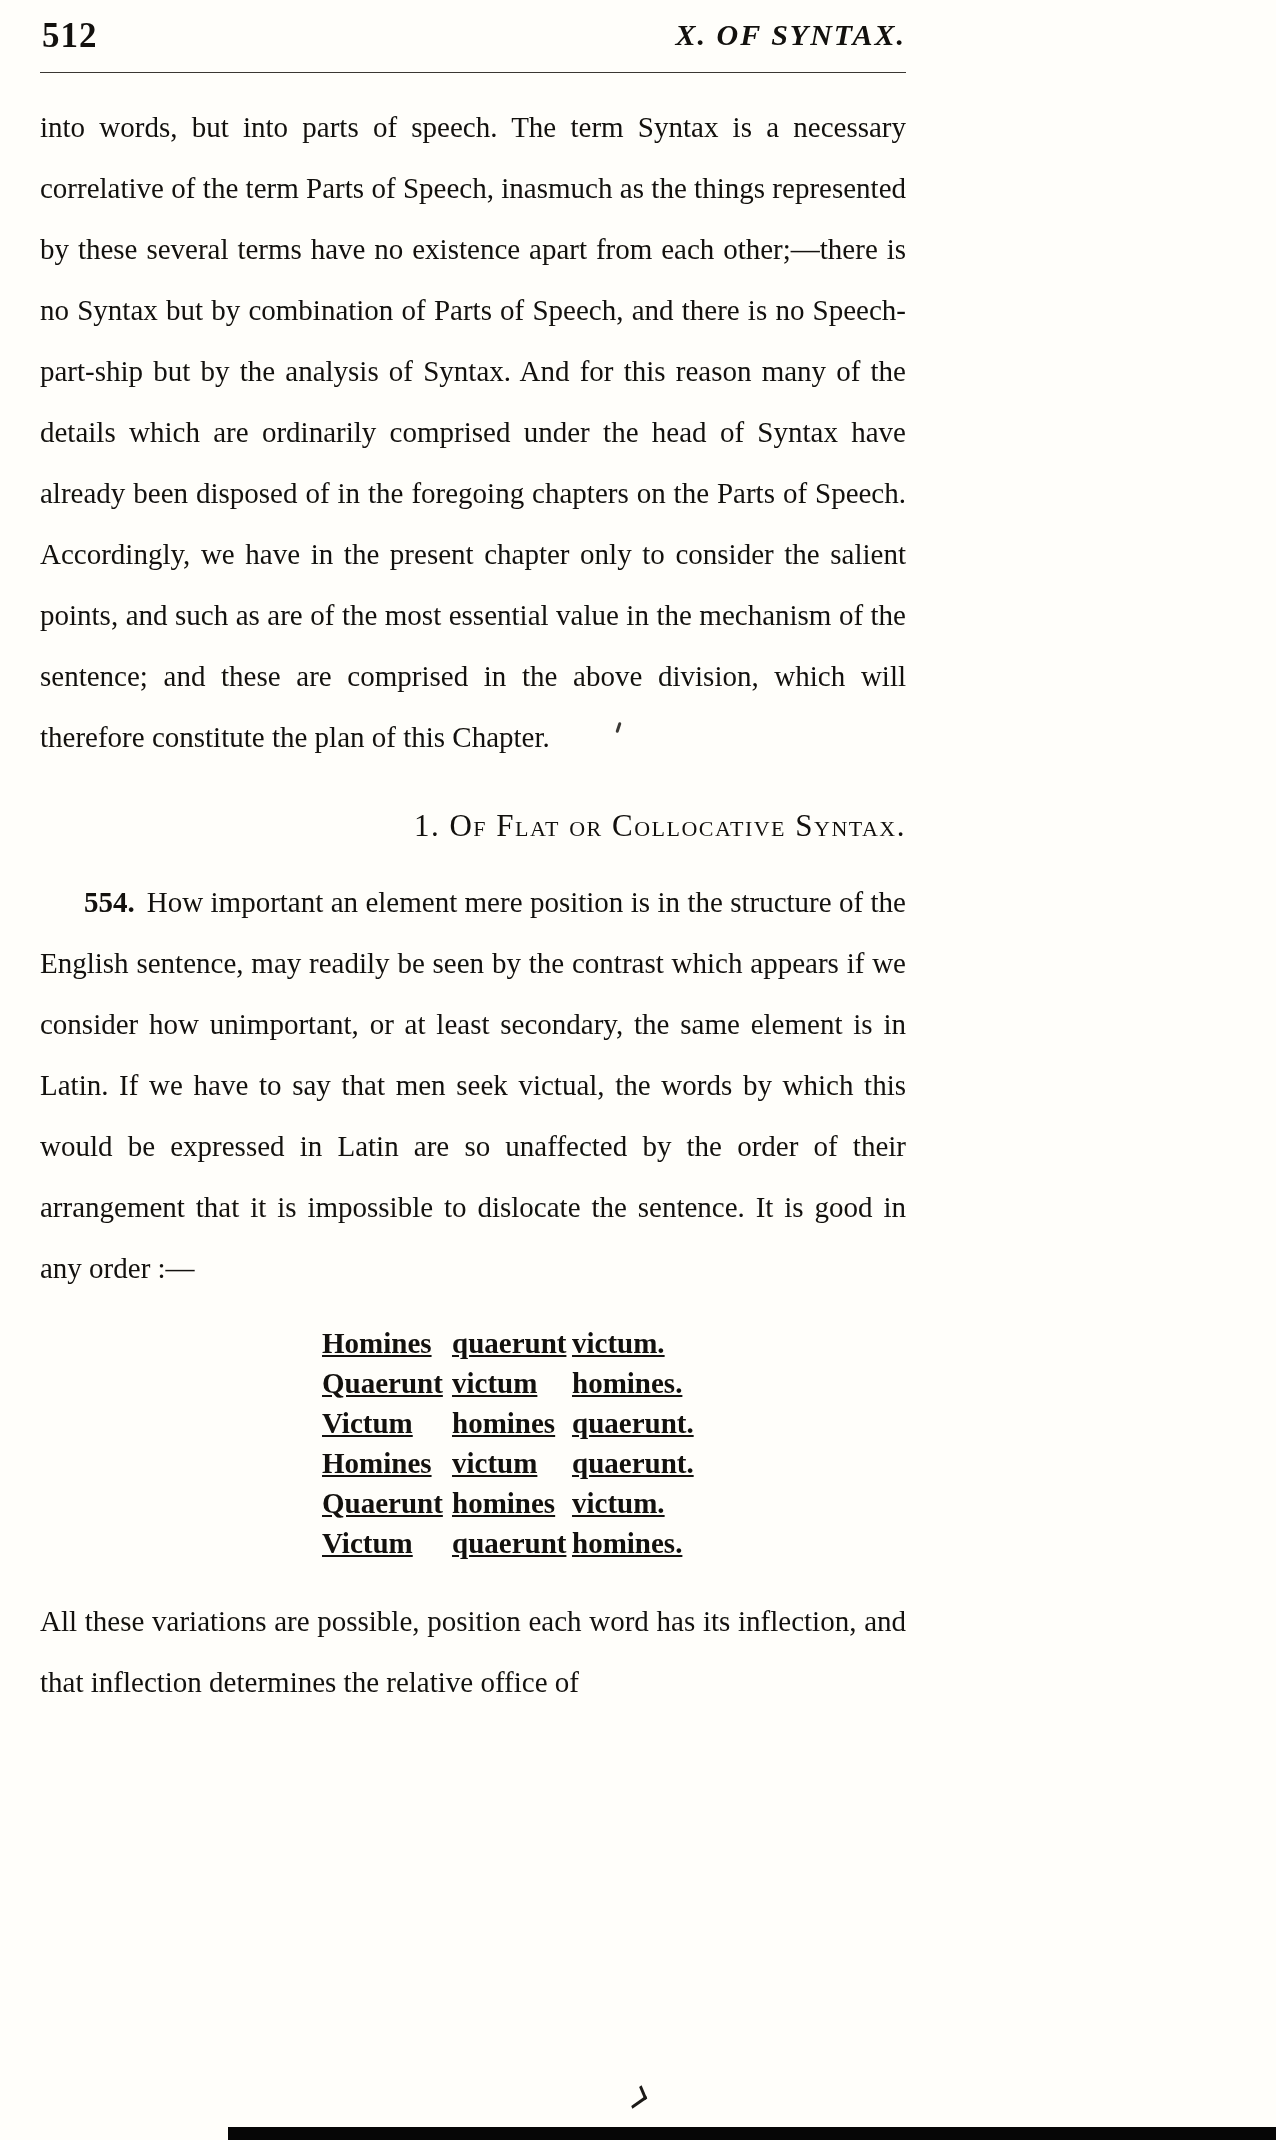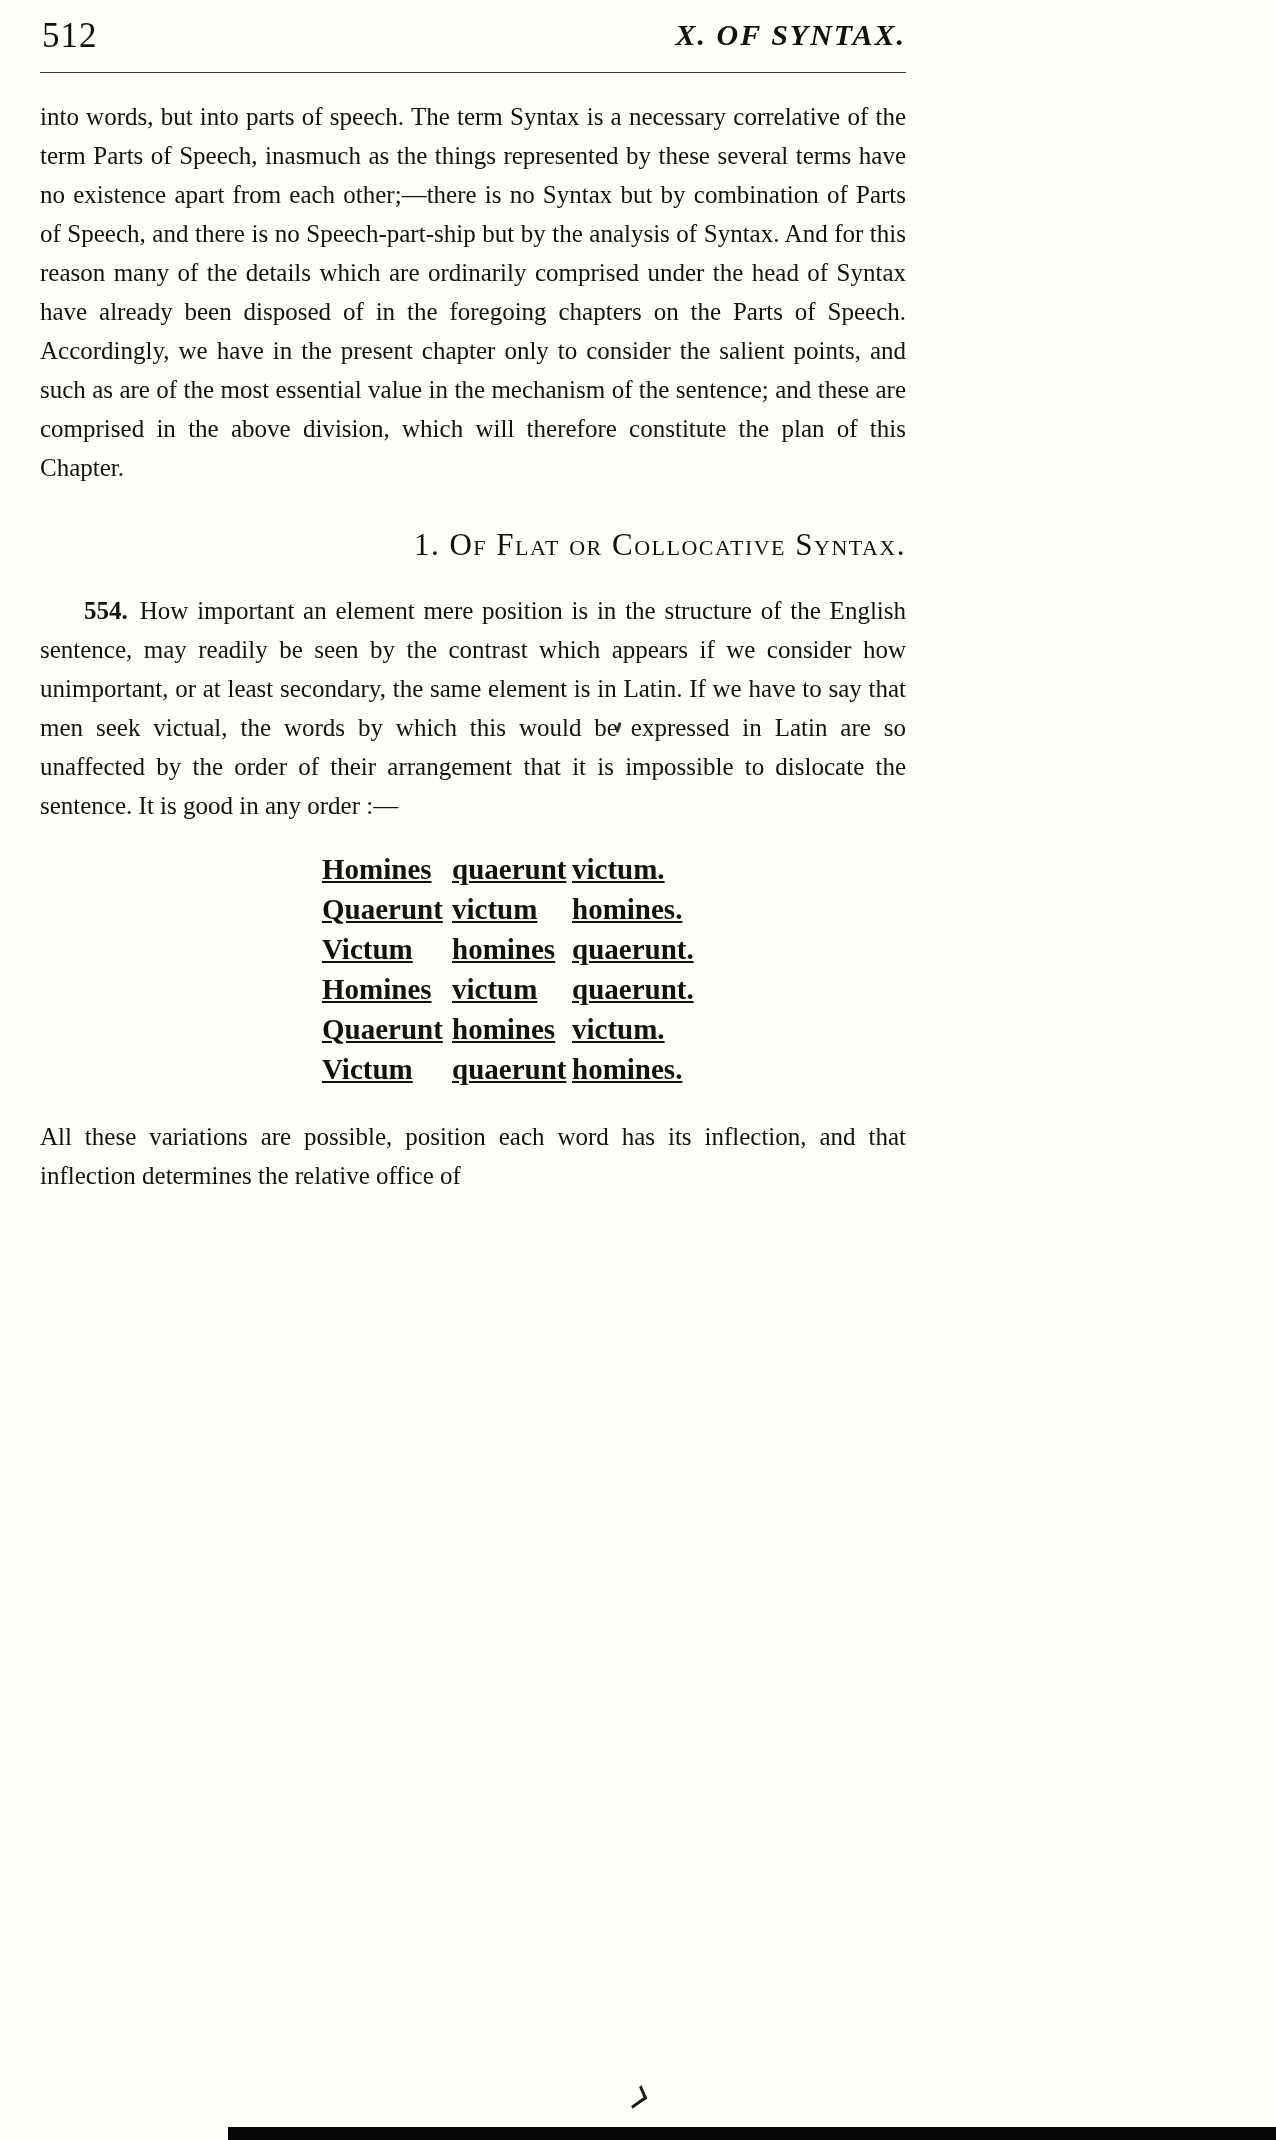--- a/index.html
+++ b/index.html
@@ -9,29 +9,29 @@
     font-family:"Liberation Serif","DejaVu Serif",serif;
     color:#13110e;
     position:relative;
     box-sizing:border-box;
     overflow:hidden;
   }
   .content{width:866px;margin-left:40px;padding-top:16px;}
   .header{position:relative;height:50px;}
   .page-number{
     position:absolute;left:2px;top:0;
-    font-size:35px;font-weight:400;letter-spacing:1px;
+    font-size:35px;font-weight:700;letter-spacing:1px;
   }
   .running-head{
     position:absolute;left:0;right:0;top:2px;text-align:right;
     font-style:italic;font-weight:700;font-size:30px;letter-spacing:2px;
   }
   .head-rule{border-bottom:1.5px solid #3a3732;margin-top:6px;}
   .body-text{
-    font-size:25px;line-height:39px;text-align:justify;
+    font-size:29px;line-height:61px;text-align:justify;
     margin:0;
   }
   .para1{margin-top:24px;}
   .section-heading{
     margin-top:40px;
     text-align:right;
     font-variant:small-caps;
     font-size:31px;
     letter-spacing:1.5px;
   }

